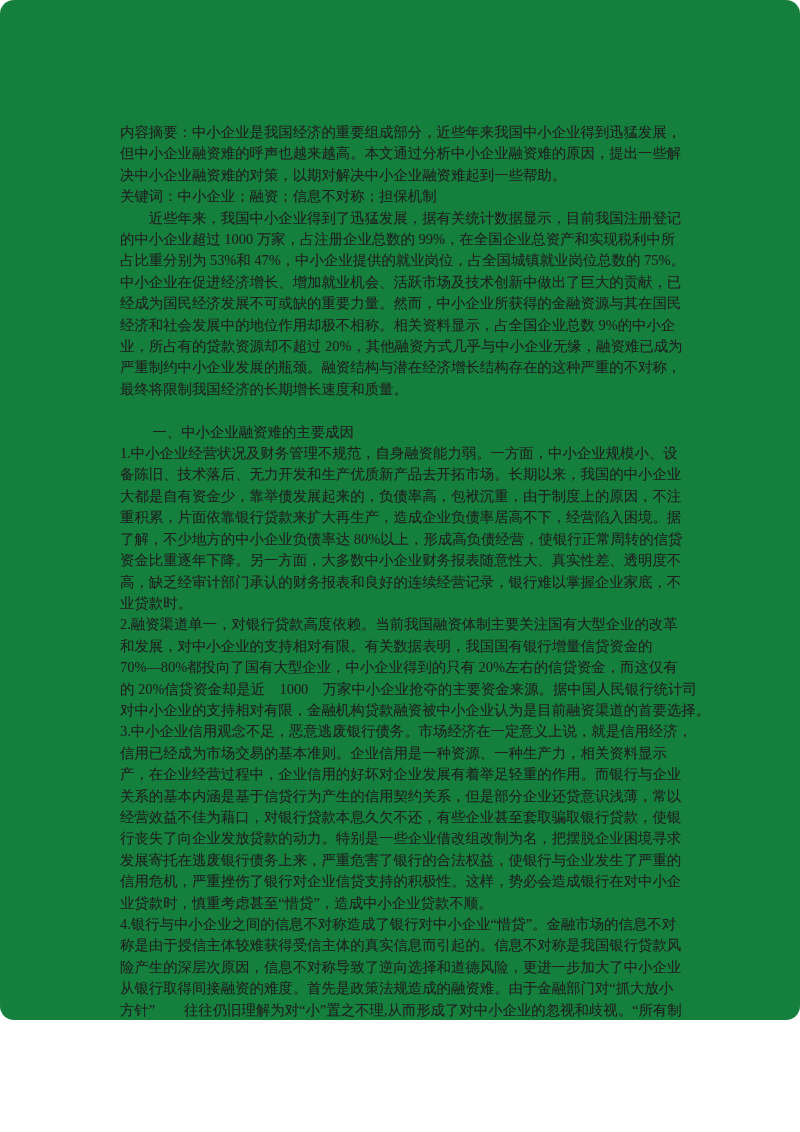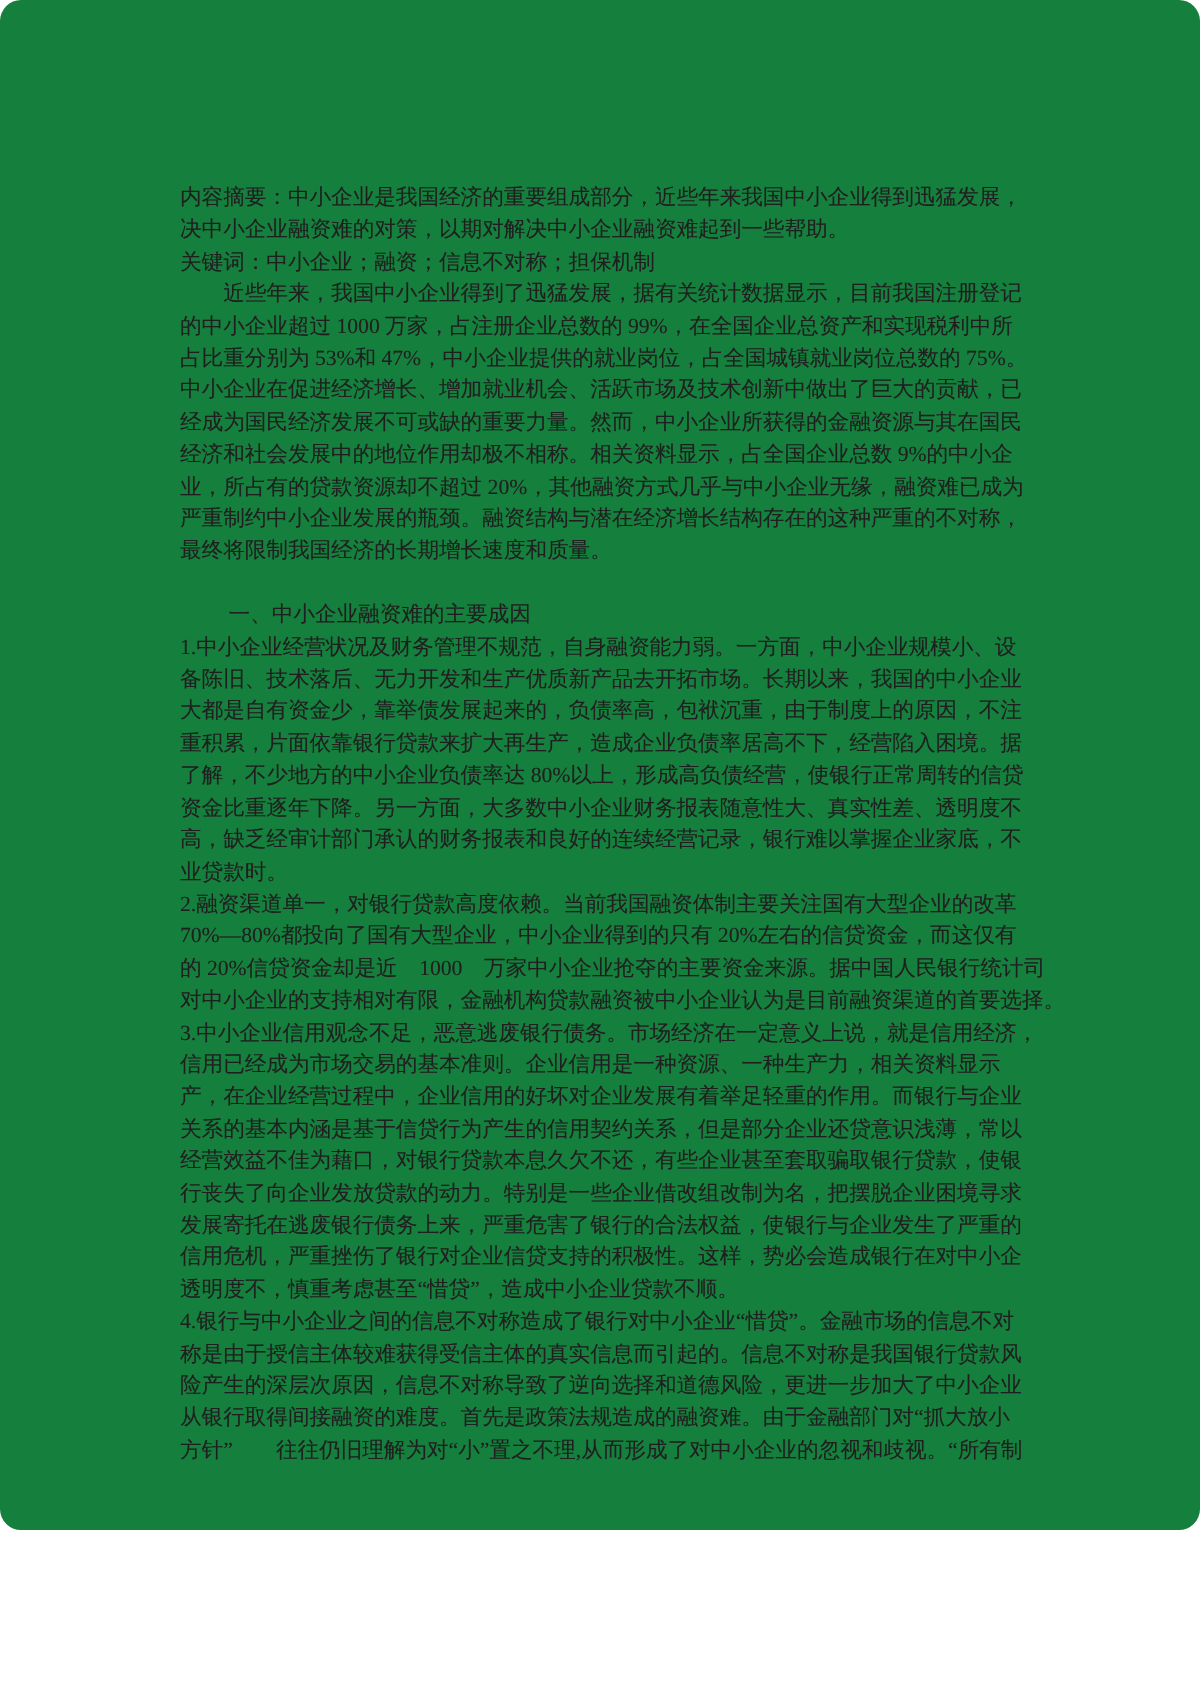--- a/index.html
+++ b/index.html
@@ -36,20 +36,21 @@
     min-height: 21.4px;
   }
 </style>
 </head>
 <body>
 
 <div class="page">
   <div class="textblock" id="textblock">
       <div class="para">
         <div class="line">内容摘要：中小企业是我国经济的重要组成部分，近些年来我国中小企业得到迅猛发展，</div>
+        <div class="line">但中小企业融资难的呼声也越来越高。本文通过分析中小企业融资难的原因，提出一些解</div>
         <div class="line">决中小企业融资难的对策，以期对解决中小企业融资难起到一些帮助。</div>
       </div>
       <div class="para">
         <div class="line">关键词：中小企业；融资；信息不对称；担保机制</div>
       </div>
       <div class="para">
         <div class="line">　　近些年来，我国中小企业得到了迅猛发展，据有关统计数据显示，目前我国注册登记</div>
         <div class="line">的中小企业超过 1000 万家，占注册企业总数的 99%，在全国企业总资产和实现税利中所</div>
         <div class="line">占比重分别为 53%和 47%，中小企业提供的就业岗位，占全国城镇就业岗位总数的 75%。</div>
         <div class="line">中小企业在促进经济增长、增加就业机会、活跃市场及技术创新中做出了巨大的贡献，已</div>
@@ -70,34 +71,35 @@
         <div class="line">备陈旧、技术落后、无力开发和生产优质新产品去开拓市场。长期以来，我国的中小企业</div>
         <div class="line">大都是自有资金少，靠举债发展起来的，负债率高，包袱沉重，由于制度上的原因，不注</div>
         <div class="line">重积累，片面依靠银行贷款来扩大再生产，造成企业负债率居高不下，经营陷入困境。据</div>
         <div class="line">了解，不少地方的中小企业负债率达 80%以上，形成高负债经营，使银行正常周转的信贷</div>
         <div class="line">资金比重逐年下降。另一方面，大多数中小企业财务报表随意性大、真实性差、透明度不</div>
         <div class="line">高，缺乏经审计部门承认的财务报表和良好的连续经营记录，银行难以掌握企业家底，不</div>
         <div class="line">业贷款时。</div>
       </div>
       <div class="para">
         <div class="line">2.融资渠道单一，对银行贷款高度依赖。当前我国融资体制主要关注国有大型企业的改革</div>
+        <div class="line">和发展，对中小企业的支持相对有限。有关数据表明，我国国有银行增量信贷资金的</div>
         <div class="line">70%—80%都投向了国有大型企业，中小企业得到的只有 20%左右的信贷资金，而这仅有</div>
         <div class="line">的 20%信贷资金却是近　1000　万家中小企业抢夺的主要资金来源。据中国人民银行统计司</div>
         <div class="line">对中小企业的支持相对有限，金融机构贷款融资被中小企业认为是目前融资渠道的首要选择。</div>
       </div>
       <div class="para">
         <div class="line">3.中小企业信用观念不足，恶意逃废银行债务。市场经济在一定意义上说，就是信用经济，</div>
         <div class="line">信用已经成为市场交易的基本准则。企业信用是一种资源、一种生产力，相关资料显示</div>
         <div class="line">产，在企业经营过程中，企业信用的好坏对企业发展有着举足轻重的作用。而银行与企业</div>
         <div class="line">关系的基本内涵是基于信贷行为产生的信用契约关系，但是部分企业还贷意识浅薄，常以</div>
         <div class="line">经营效益不佳为藉口，对银行贷款本息久欠不还，有些企业甚至套取骗取银行贷款，使银</div>
         <div class="line">行丧失了向企业发放贷款的动力。特别是一些企业借改组改制为名，把摆脱企业困境寻求</div>
         <div class="line">发展寄托在逃废银行债务上来，严重危害了银行的合法权益，使银行与企业发生了严重的</div>
         <div class="line">信用危机，严重挫伤了银行对企业信贷支持的积极性。这样，势必会造成银行在对中小企</div>
-        <div class="line">透明度不，慎重考虑甚至“惜贷”，造成中小企业贷款不顺。</div>
+        <div class="line">业贷款时，慎重考虑甚至“惜贷”，造成中小企业贷款不顺。</div>
       </div>
       <div class="para">
         <div class="line">4.银行与中小企业之间的信息不对称造成了银行对中小企业“惜贷”。金融市场的信息不对</div>
         <div class="line">称是由于授信主体较难获得受信主体的真实信息而引起的。信息不对称是我国银行贷款风</div>
         <div class="line">险产生的深层次原因，信息不对称导致了逆向选择和道德风险，更进一步加大了中小企业</div>
         <div class="line">从银行取得间接融资的难度。首先是政策法规造成的融资难。由于金融部门对“抓大放小</div>
         <div class="line">方针”　　往往仍旧理解为对“小”置之不理,从而形成了对中小企业的忽视和歧视。“所有制</div>
       </div>
     </div>
 </div>

